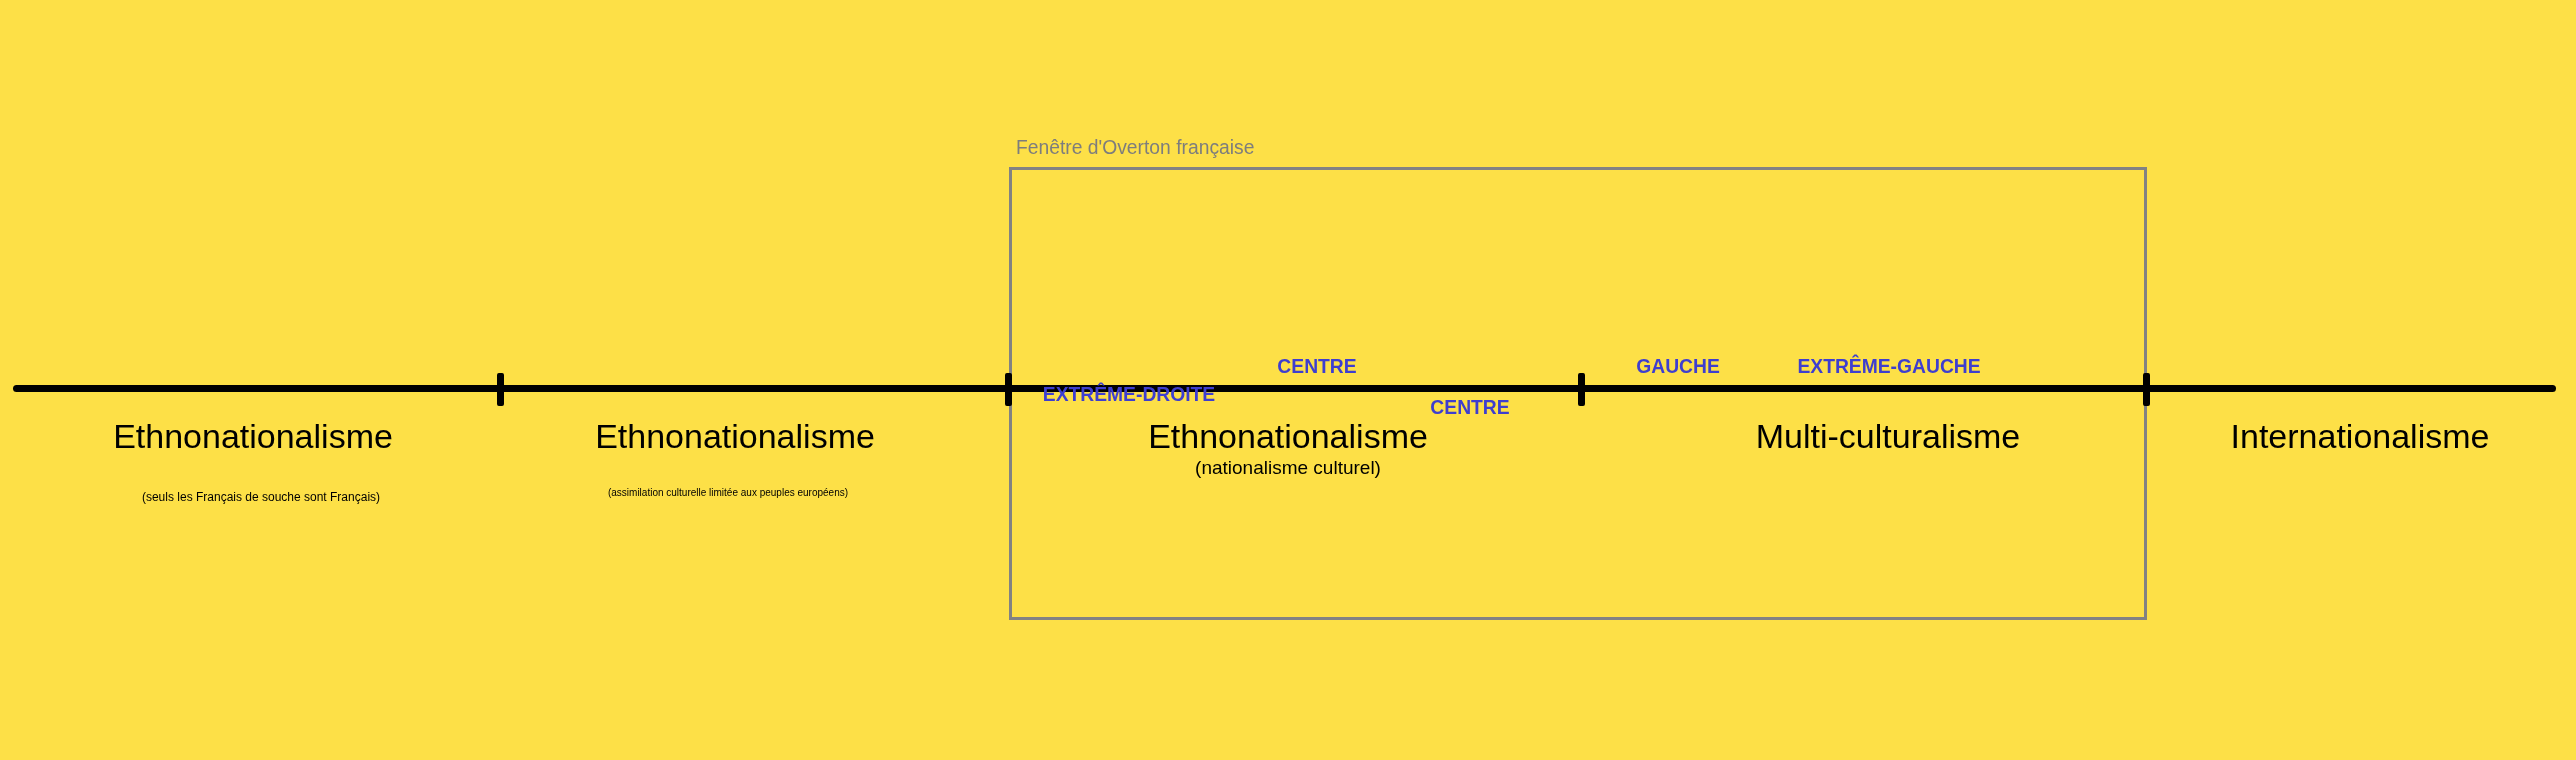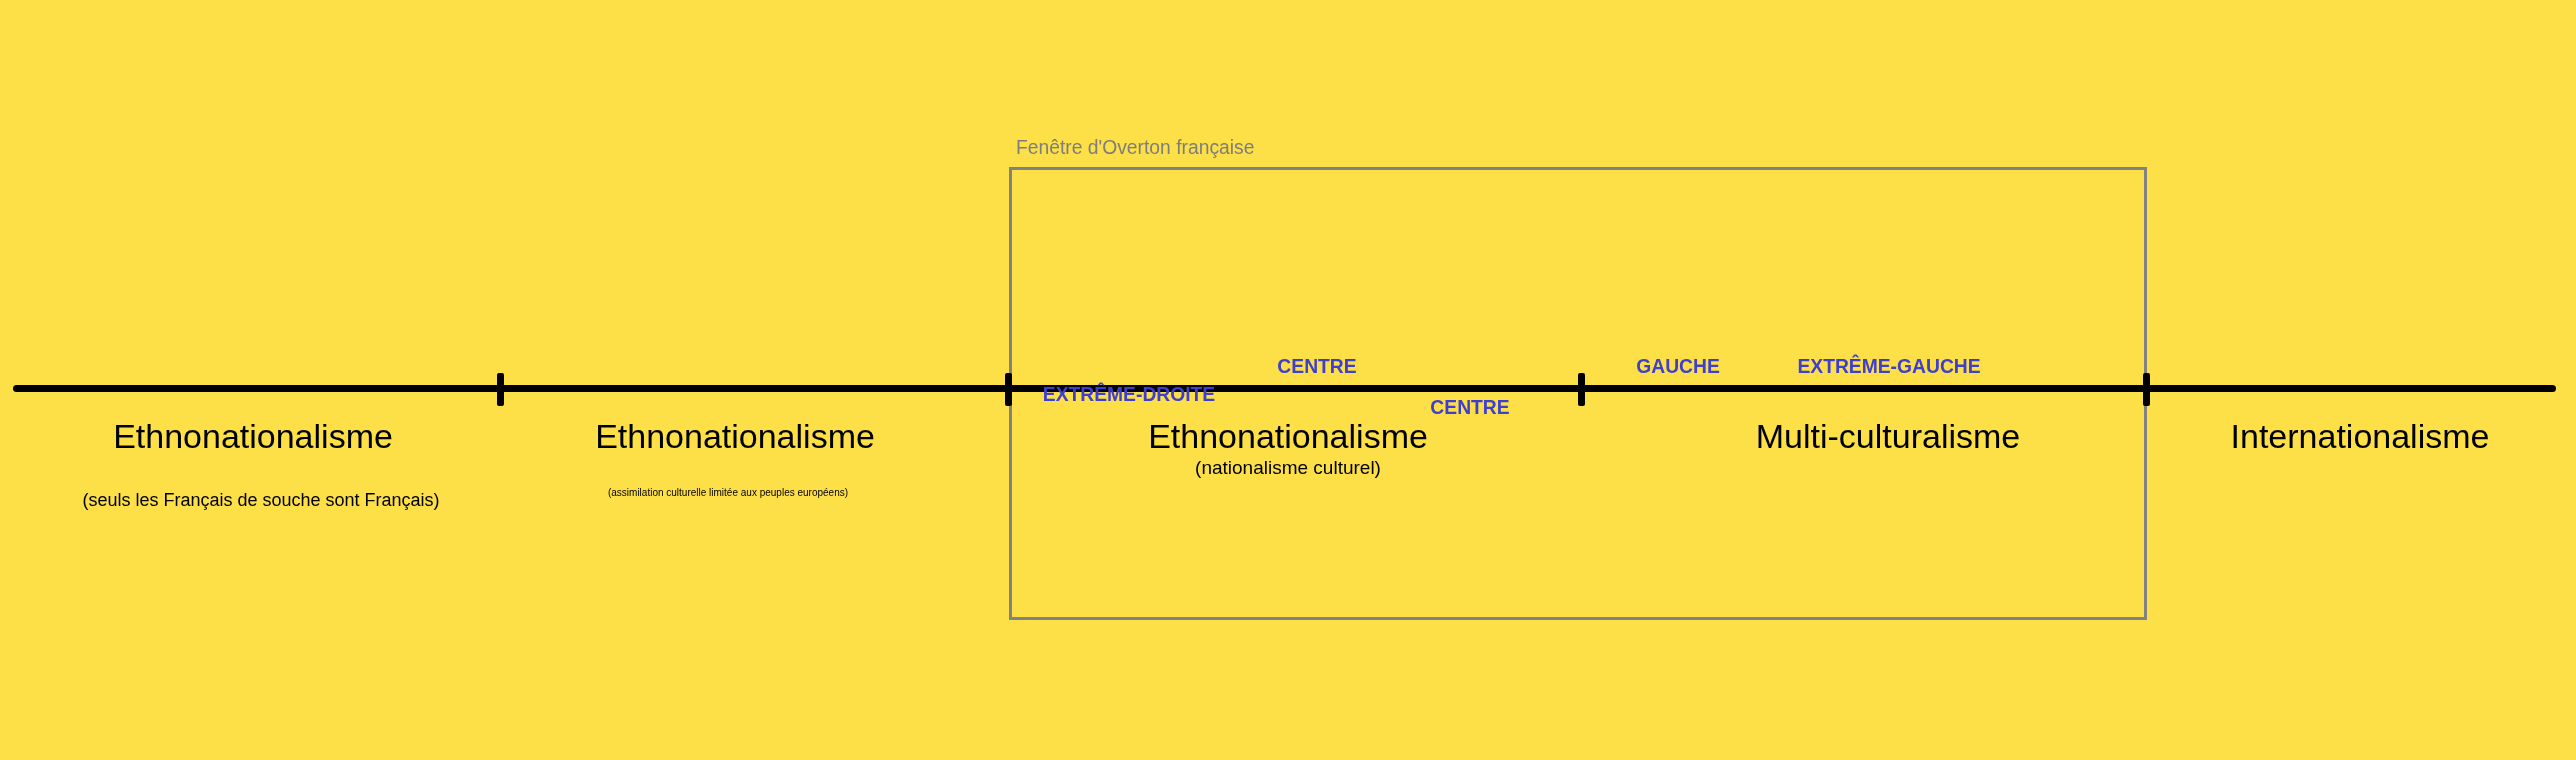--- a/index.html
+++ b/index.html
@@ -91,21 +91,21 @@
     z-index: 5;
   }
   .seg-caption {
     position: absolute;
     transform: translateX(-50%);
     color: #000;
     text-align: center;
     white-space: nowrap;
     z-index: 5;
   }
-  .cap-small { font-size: 18px; top: 490px; }
+  .cap-small { font-size: 12px; top: 490px; }
   .cap-mid   { font-size: 10px; top: 487px; }
   .cap-sub   { font-size: 19px; top: 457px; }
 </style>
 </head>
 <body>
 
 <div class="canvas">
 
   <div class="overton-title">Fenêtre d'Overton française</div>
   <div class="overton-box"></div>

